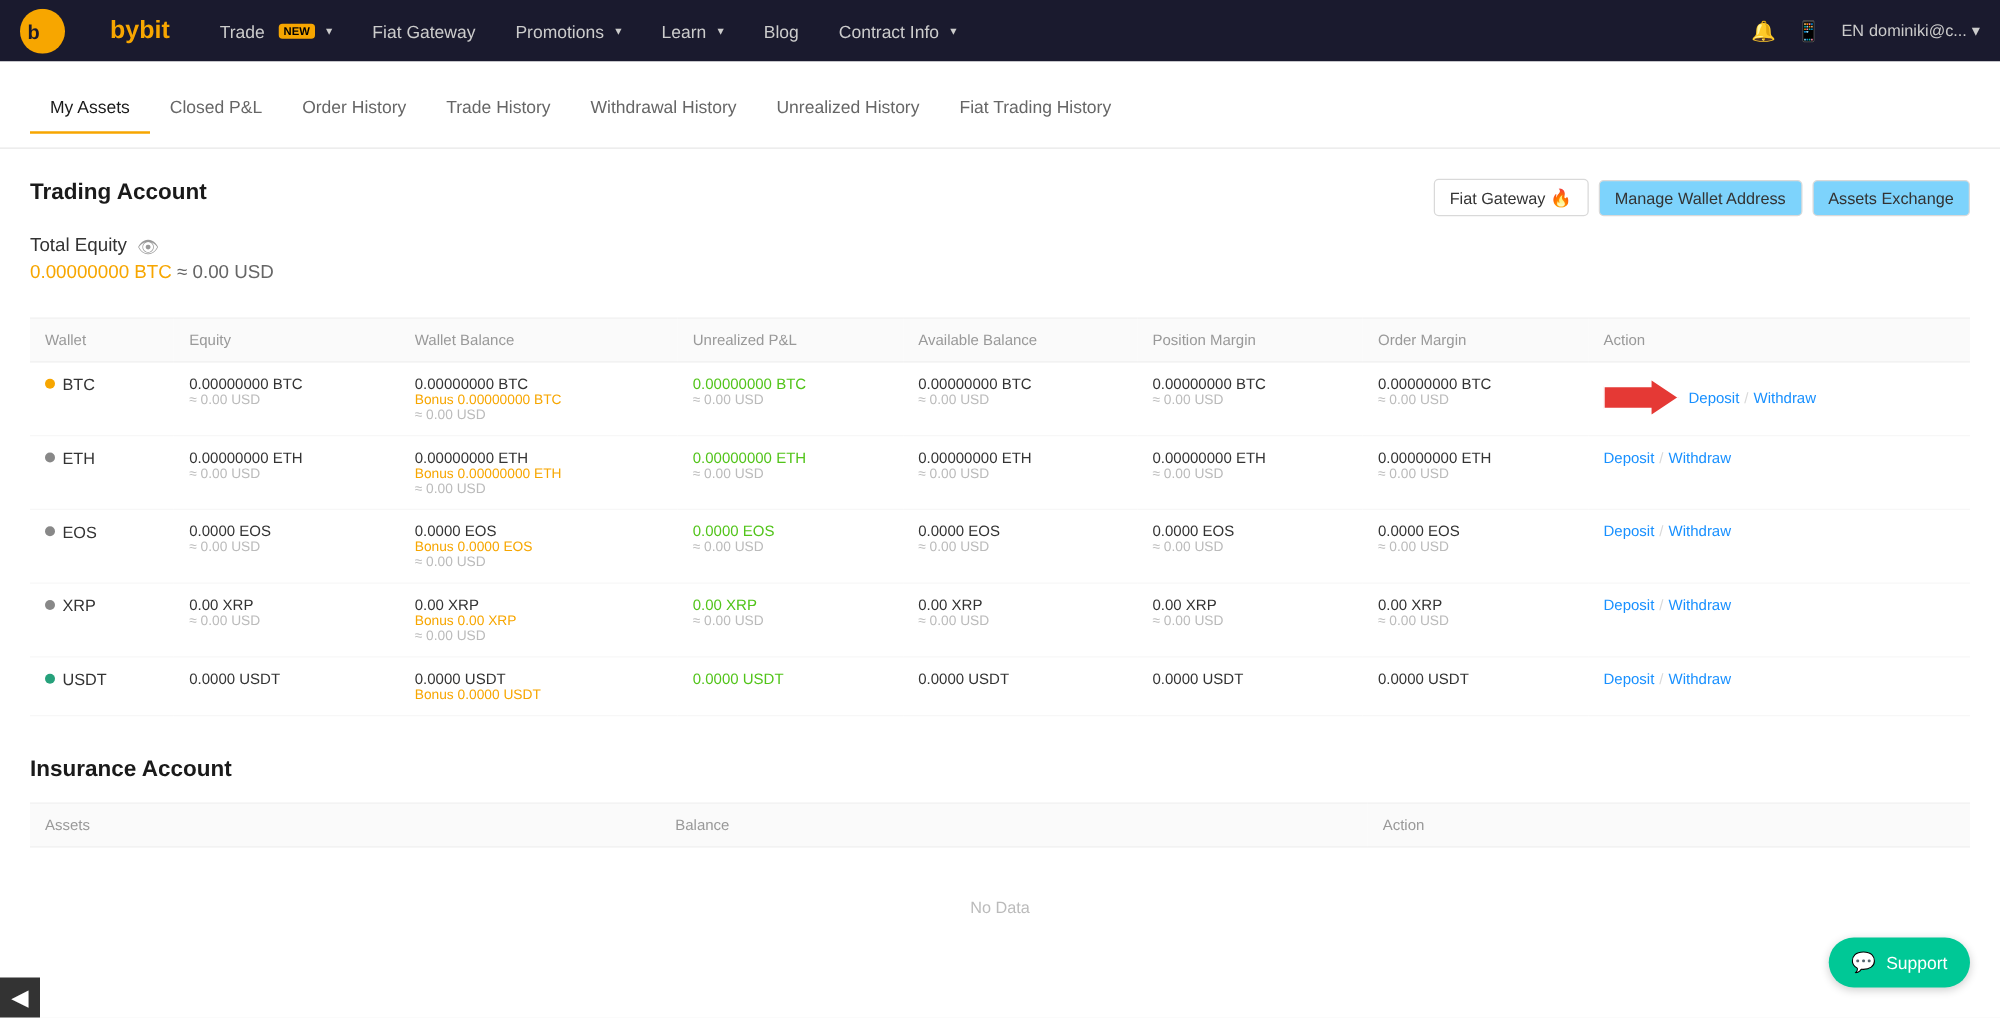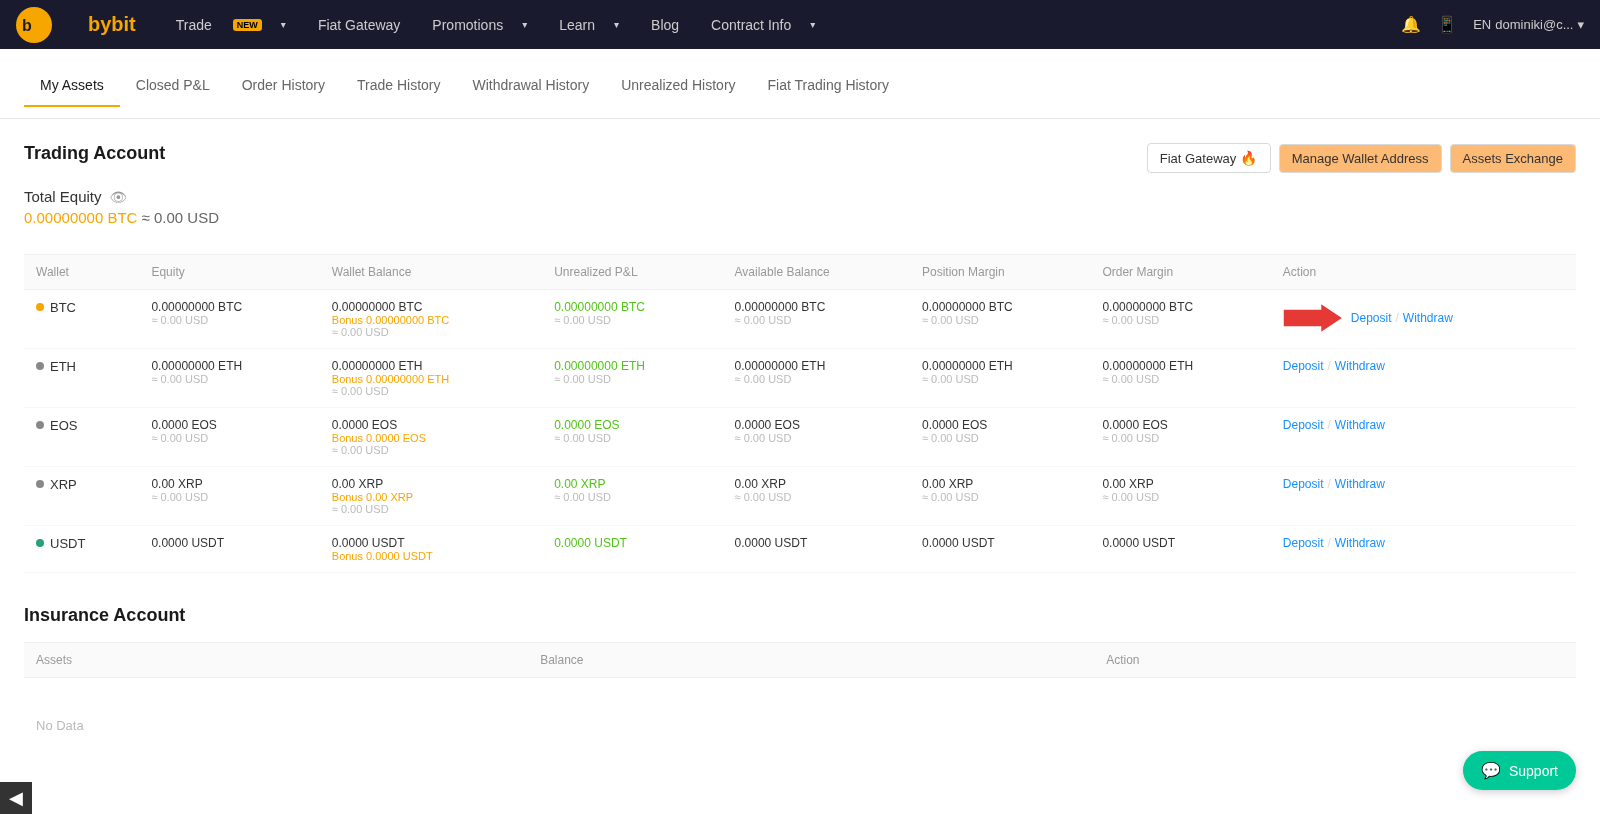--- a/index.html
+++ b/index.html
@@ -32,21 +32,21 @@
       flex: 1;
     }
     .nav-item {
       padding: 0 16px;
       height: 37px;
       display: flex;
       align-items: center;
       color: #ccc;
       cursor: pointer;
       font-size: 14px;
-      gap: 19px;
+      gap: 9px;
       white-space: nowrap;
     }
     .nav-item .badge-new {
       background: #f7a600;
       color: #000;
       font-size: 9px;
       font-weight: bold;
       padding: 1px 4px;
       border-radius: 3px;
       margin-left: 2px;
@@ -140,21 +140,21 @@
       border-radius: 4px;
       cursor: pointer;
       font-size: 13px;
       display: flex;
       align-items: center;
       gap: 4px;
       color: #333;
     }
     .btn-fiat .fire { color: #ff6b35; font-size: 14px; }
     .btn-outline {
-      background: #fdba74;
+      background: #7dd3fc;
       border: 1px solid #d9d9d9;
       padding: 6px 12px;
       border-radius: 4px;
       cursor: pointer;
       font-size: 13px;
       color: #333;
     }
 
     
     .trading-table {
@@ -234,21 +234,21 @@
       color: #999;
       font-weight: 400;
       font-size: 12px;
       padding: 10px 12px;
       text-align: left;
       border-top: 1px solid #f0f0f0;
       border-bottom: 1px solid #f0f0f0;
     }
     .insurance-table td {
       padding: 40px 12px;
-      text-align: left;
+      text-align: center;
       color: #bbb;
       font-size: 13px;
     }
     .no-data-cell { text-align: center; }
 
     
     .support-btn {
       position: fixed;
       bottom: 24px;
       right: 24px;

